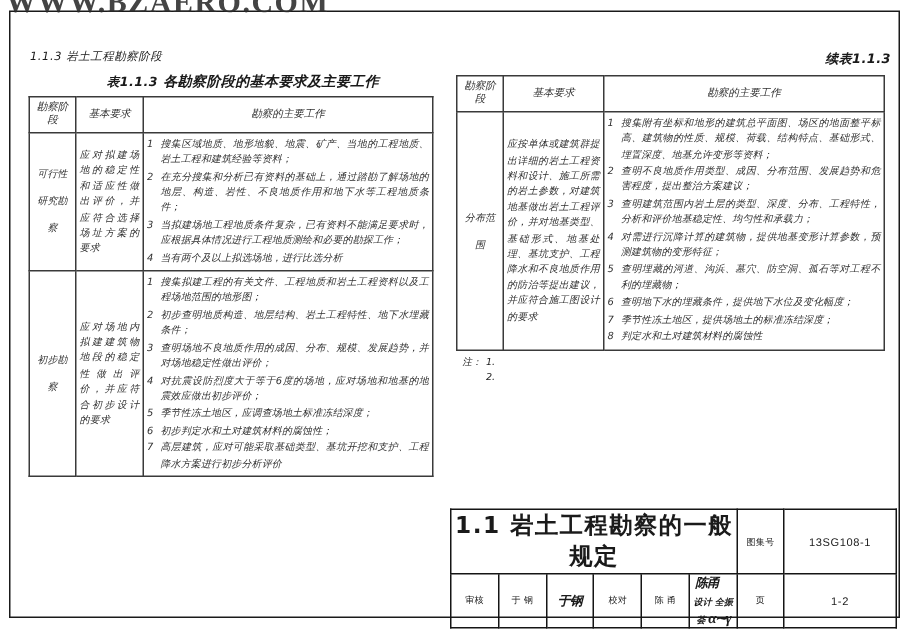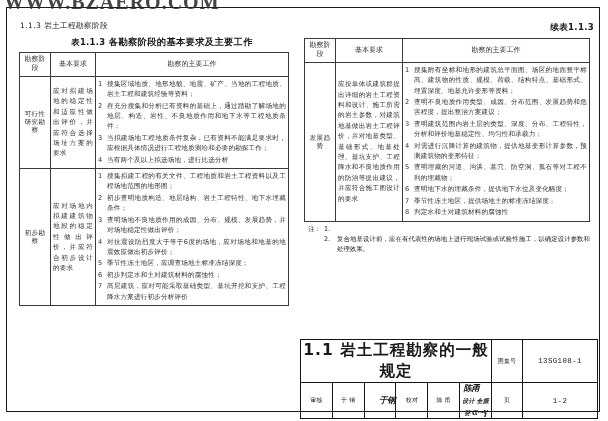--- a/index.html
+++ b/index.html
@@ -38,22 +38,23 @@
     top: 7px;
     width: 594px;
     height: 405px;
     border: 1.6px solid #1a1a1a;
     box-sizing: border-box;
   }
 
   
   .col {
     position: absolute;
-    top: 0;
+    top: 12px;
     box-sizing: border-box;
+    font-style: italic;
   }
   #col-left  { left: 8px;  width: 292px; }
   #col-right { left: 300px; width: 294px; }
 
   
   .sec-head {
     font-size: 7.6px;
     line-height: 12px;
     margin: 20px 0 0 12px;
     letter-spacing: .4px;
@@ -100,21 +101,21 @@
     font-weight: normal;
   }
   .th-row td { text-align: center; height: 18px; font-size: 7px; }
 
   .c-stage   { width: 26px;  text-align: center; }
   .c-basic   { width: 40px;  }
   .c-work    { }
 
   .stage-txt {
     writing-mode: horizontal-tb;
-    line-height: 8px;
+    line-height: 18px;
     letter-spacing: .2px;
   }
   .basic-txt {
     text-align: justify;
     line-height: 10.4px;
     letter-spacing: .2px;
     padding: 0 1px;
   }
   ol.worklist {
     margin: 0;
@@ -167,21 +168,21 @@
   }
   .tb-title {
     font-size: 15.5px;
     font-weight: bold;
     letter-spacing: 1px;
     height: 26px;
     font-family: "DejaVu Sans", "Liberation Sans", sans-serif;
     margin-left: 16px;
   }
   .tb-label { font-size: 6px; height: 13px; letter-spacing: .2px; }
-  .tb-value { font-size: 7.4px; letter-spacing: .4px; font-family: Liberation Mono, monospace; }
+  .tb-value { font-size: 7.4px; letter-spacing: .4px; font-family: Liberation Sans, sans-serif; }
   .tb-sig {
     font-family: "Liberation Serif", serif;
     font-style: italic;
     font-weight: bold;
     font-size: 8.5px;
     letter-spacing: -0.3px;
   }
   .sig-scribble {
     font-family: "Liberation Serif", serif;
     font-style: italic;
@@ -256,21 +257,21 @@
   </div>
 
   <table class="grid noise" style="width:286px; margin-left:4px;">
     <tbody>
         <tr class="th-row">
       <td class="c-stage">勘察阶段</td>
       <td style="width:62px">基本要求</td>
       <td>勘察的主要工作</td>
     </tr>
     <tr>
-      <td class="c-stage stage-txt">发展趋势</td>
+      <td class="c-stage stage-txt">分布范围</td>
       <td class="basic-txt" style="width:62px">应按单体或建筑群提出详细的岩土工程资料和设计、施工所需的岩土参数，对建筑地基做出岩土工程评价，并对地基类型、基础形式、地基处理、基坑支护、工程降水和不良地质作用的防治等提出建议，并应符合施工图设计的要求</td>
       <td>
         <ol class="worklist">
           <li><span class="num">1</span><span>搜集附有坐标和地形的建筑总平面图、场区的地面整平标高、建筑物的性质、规模、荷载、结构特点、基础形式、埋置深度、地基允许变形等资料；</span></li>
           <li><span class="num">2</span><span>查明不良地质作用类型、成因、分布范围、发展趋势和危害程度，提出整治方案建议；</span></li>
           <li><span class="num">3</span><span>查明建筑范围内岩土层的类型、深度、分布、工程特性，分析和评价地基稳定性、均匀性和承载力；</span></li>
           <li><span class="num">4</span><span>对需进行沉降计算的建筑物，提供地基变形计算参数，预测建筑物的变形特征；</span></li>
           <li><span class="num">5</span><span>查明埋藏的河道、沟浜、墓穴、防空洞、孤石等对工程不利的埋藏物；</span></li>
           <li><span class="num">6</span><span>查明地下水的埋藏条件，提供地下水位及变化幅度；</span></li>
           <li><span class="num">7</span><span>季节性冻土地区，提供场地土的标准冻结深度；</span></li>
@@ -282,37 +283,36 @@
     </table>
 
   <div class="notes" style="margin-left:4px;">
     <div class="note-row">
       <div class="note-lbl">注：</div>
       <div class="note-lbl" style="width:10px;flex:0 0 10px;text-align:left;">1.</div>
     </div>
     <div class="note-row">
       <div class="note-lbl"></div>
       <div class="note-lbl" style="width:10px;flex:0 0 10px;text-align:left;">2.</div>
-      <div class="note-body">复合地基设计前，应在有代表性的场地上进行现场试验或试验性施工，以确定设计参数和处理效果。</div>
     </div>
   </div>
 </div>
 
 <div id="title-block">
   <table class="titleblock">
     <tbody>
         <tr>
       <td class="tb-title" colspan="6" style="width:190px;">1.1  岩土工程勘察的一般规定</td>
       <td class="tb-label" style="width:30px;">图集号</td>
       <td class="tb-value" style="width:74px;">13SG108-1</td>
     </tr>
     <tr class="tb-row-small">
       <td class="tb-label" style="width:17px;">审核</td>
       <td class="tb-label" style="width:26px;">于 钢</td>
-      <td class="tb-sig" style="width:34px;text-align:right;">于钢</td>
+      <td class="tb-sig" style="width:34px;">于钢</td>
       <td class="tb-label" style="width:17px;">校对</td>
       <td class="tb-label" style="width:26px;">陈 甬</td>
       <td class="tb-sig" style="width:70px;">
         <span>陈甬</span>
         <span style="display:inline-block;width:6px;"></span>
         <span class="tb-label">设计</span>
         <span class="tb-label">全振荟</span>
         <span class="sig-scribble"> α ∼ γ</span>
       </td>
       <td class="tb-label" style="width:30px;">页</td>

